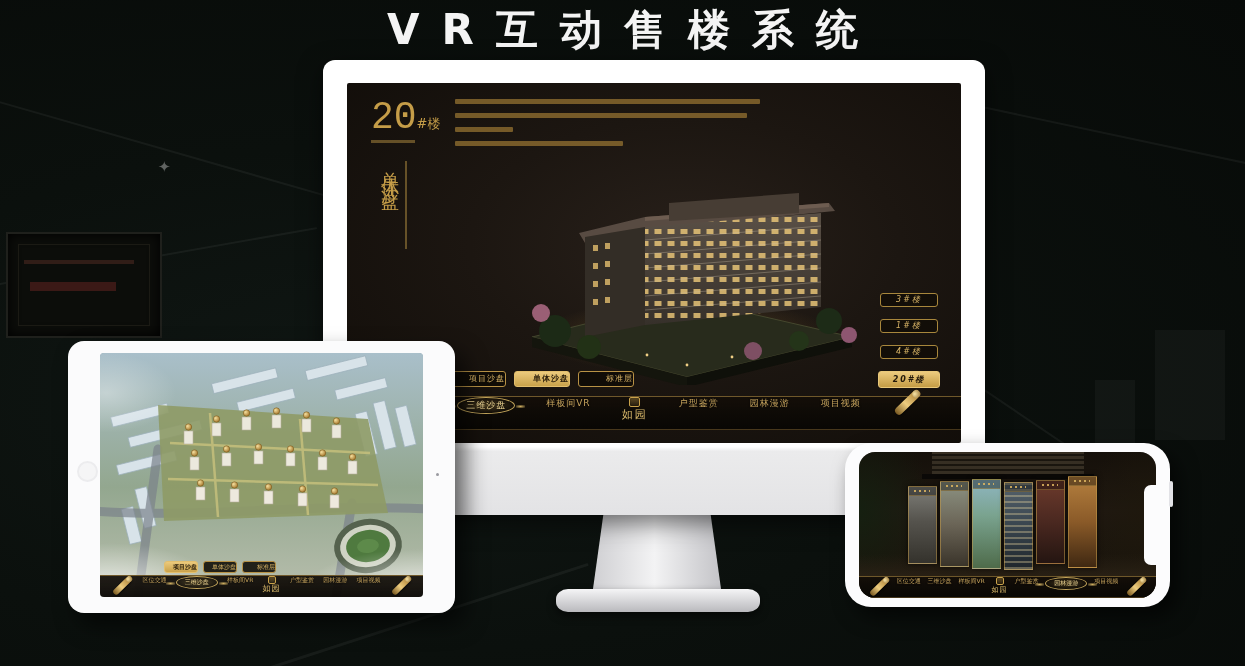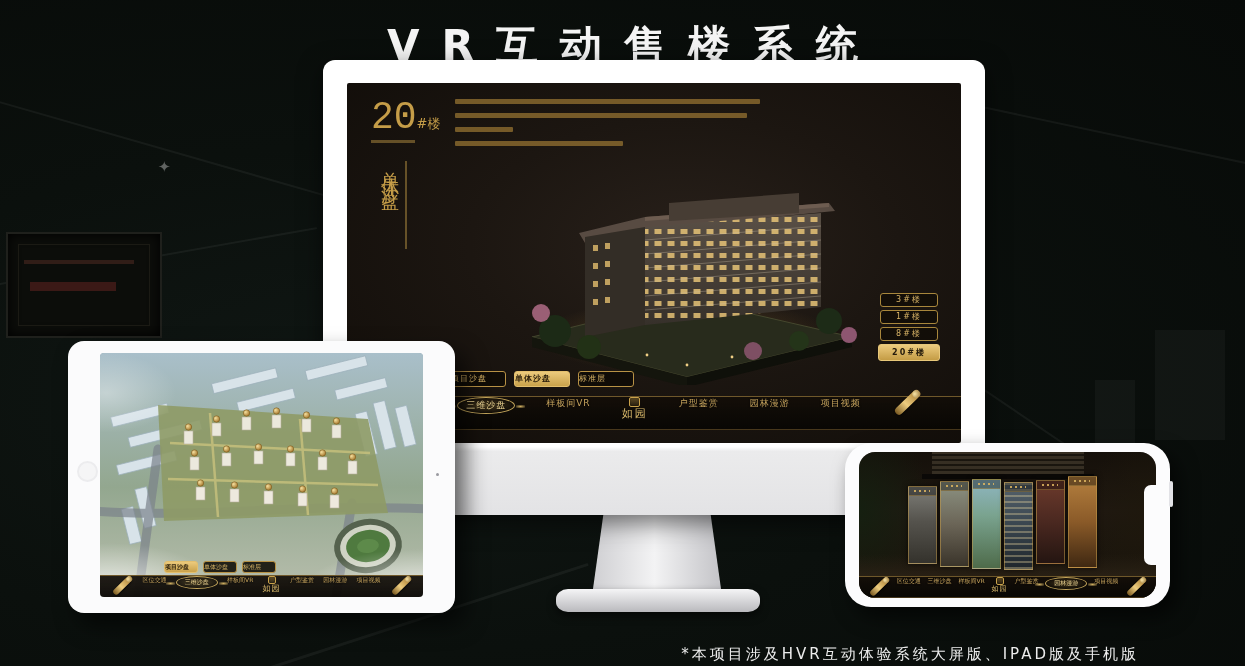--- a/index.html
+++ b/index.html
@@ -9,66 +9,66 @@
   
   .bg-line{position:absolute;background:rgba(255,255,255,.05);height:2px;border-radius:1px;}
   .bg-plaque{position:absolute;left:6px;top:232px;width:152px;height:102px;border:2px solid rgba(120,120,110,.18);
     background:#0c0d0a;box-shadow:inset 0 0 12px #000;}
   .bg-plaque .inbox{position:absolute;left:10px;top:10px;right:10px;bottom:10px;border:1px solid rgba(120,110,90,.15);}
   .bg-plaque .r1{position:absolute;left:16px;top:26px;width:110px;height:4px;background:rgba(120,60,50,.35);}
   .bg-plaque .r2{position:absolute;left:22px;top:48px;width:86px;height:9px;background:rgba(150,50,45,.35);}
   .bg-star{position:absolute;left:158px;top:158px;color:rgba(255,255,255,.35);font-size:15px;}
   .bg-block{position:absolute;background:rgba(255,255,255,.035);}
   
-  .page-title{position:absolute;top:18px;left:0;right:0;text-align:center;color:#f4f4f4;
+  .page-title{position:absolute;top:2px;left:0;right:0;text-align:center;color:#f4f4f4;
     font-size:42px;font-weight:600;letter-spacing:22px;padding-left:22px;white-space:nowrap;}
   .footnote{position:absolute;bottom:2px;right:106px;color:#ececec;font-size:15px;letter-spacing:3px;white-space:nowrap;}
   
   .navbar{position:absolute;display:flex;align-items:flex-start;justify-content:space-evenly;
     background:linear-gradient(rgba(19,14,8,.93),rgba(8,6,3,.96));
     border-top:1px solid rgba(195,155,75,.55);border-bottom:1px solid rgba(195,155,75,.3);}
   .nav-item{color:#c8a55e;text-shadow:0 0 2px #000;white-space:nowrap;letter-spacing:1px;}
   .nav-item.active{position:relative;padding:1px 8px;border:1px solid rgba(225,190,105,.85);border-radius:50%;
     background:radial-gradient(ellipse at center,rgba(225,185,95,.3),rgba(225,185,95,0) 72%);color:#f4da95;}
   .nav-item.active::before,.nav-item.active::after{content:"";position:absolute;top:50%;width:9px;height:3px;margin-top:-1px;
     background:radial-gradient(ellipse,rgba(225,190,105,.9),rgba(225,190,105,0));}
   .nav-item.active::before{left:-11px}.nav-item.active::after{right:-11px}
   .nav-logo{display:flex;flex-direction:column;align-items:center;line-height:1;color:#dcbb6c;
-    font-family:Liberation Mono, monospace;}
+    font-family:Liberation Sans, sans-serif;}
   .seal-icon{width:9px;height:8px;margin-bottom:2px;border:1px solid #c9a24b;border-radius:2px;
     background:linear-gradient(rgba(201,162,75,.4),rgba(201,162,75,.12));box-shadow:inset 0 0 1px #000;}
   .scroll-icon{position:relative;width:30px;height:28px;flex:0 0 auto;}
   .scroll-icon .roll{position:absolute;left:0;top:10px;width:30px;height:8px;border-radius:4px;
     background:linear-gradient(90deg,#7a5a22,#eecd7f 45%,#a87c32);transform:rotate(-44deg);box-shadow:0 1px 2px rgba(0,0,0,.6);}
   .scroll-icon .roll::after{content:"";position:absolute;right:-2px;top:0;width:8px;height:8px;border-radius:50%;
     background:radial-gradient(circle at 35% 35%,#f7e3a6,#8a6426);}
   .small .scroll-icon{width:22px;height:20px}
   .small .scroll-icon .roll{width:22px;height:6px;top:7px}
   .small .scroll-icon .roll::after{width:6px;height:6px}
-  .pill{border:1px solid #b89245;color:#d7b366;background:rgba(15,11,6,.88);border-radius:3px;text-align:left;}
+  .pill{border:1px solid #b89245;color:#d7b366;background:rgba(15,11,6,.88);border-radius:3px;text-align:right;}
   .pill.active{background:linear-gradient(#ecca7c,#c9a24b);color:#2b1f0c;font-weight:bold;border-color:#e3bf6d;}
   
   .monitor{position:absolute;left:323px;top:60px;width:662px;height:455px;background:linear-gradient(#ffffff 0%,#ffffff 85%,#ebebec 86%,#e3e3e5 100%);
     border-radius:12px;box-shadow:0 8px 24px rgba(0,0,0,.55);z-index:1;}
   .m-screen{position:absolute;left:24px;top:23px;width:614px;height:360px;border-radius:2px;overflow:hidden;
     background:radial-gradient(ellipse at 55% 45%, #28201a 0%, #1c1611 45%, #110d09 100%);}
   .stand-neck{position:absolute;left:592px;top:512px;width:130px;height:84px;z-index:0;
     background:linear-gradient(90deg,#cfcfd2,#f3f3f4 48%,#c3c3c7);clip-path:polygon(9% 0,91% 0,100% 100%,0 100%);}
   .stand-base{position:absolute;left:556px;top:589px;width:204px;height:23px;border-radius:12px/10px;
     background:linear-gradient(#f5f5f6,#b9b9bd);box-shadow:0 4px 8px rgba(0,0,0,.55);z-index:0;}
   .m-num{font-family:Liberation Mono, monospace;font-size:38px;color:#c59d48;line-height:1;}
   .m-suffix{font-size:13px;color:#c59d48;font-family:"DejaVu Serif",serif;}
   .m-headline{position:absolute;left:24px;top:16px;}
   .m-headline .cap{width:44px;height:3px;margin-top:3px;background:rgba(197,157,72,.45);}
   .m-vert{position:absolute;left:31px;top:74px;writing-mode:vertical-rl;font-family:"DejaVu Serif","Liberation Serif",serif;
     font-size:18px;letter-spacing:7px;color:#c59d48;}
   .m-vert-en{position:absolute;left:58px;top:78px;width:2px;height:88px;background:rgba(197,157,72,.45);}
   .m-desc{position:absolute;left:108px;top:16px;}
   .m-desc .bar{height:5px;margin-bottom:9px;background:#8d6c2f;opacity:.8;filter:blur(.4px);border-radius:1px;}
-  .m-floors{position:absolute;left:530px;top:210px;width:64px;display:flex;flex-direction:column;gap:3px;align-items:center;}
+  .m-floors{position:absolute;left:530px;top:210px;width:64px;display:flex;flex-direction:column;gap:12px;align-items:center;font-style:italic;}
   .floor-btn{width:56px;height:12px;line-height:12px;font-size:8px;letter-spacing:2px;color:#d7b366;border:1px solid #a8873c;
     border-radius:3px;background:rgba(18,13,7,.85);text-align:center;}
   .floor-btn.active{width:60px;height:15px;line-height:15px;background:linear-gradient(#eccb7e,#c49c45);color:#241a0b;
     border-color:#e8c87a;font-weight:bold;}
   .m-subtabs{position:absolute;left:103px;top:288px;display:flex;gap:8px;}
   .m-subtabs .pill{width:54px;height:14px;line-height:14px;font-size:8px;letter-spacing:1px;}
   .m-navbar{left:0;right:0;top:313px;height:32px;padding:0 8px;}
   .m-navbar .nav-item{font-size:9px;}
   .m-navbar .nav-logo{font-size:11px;letter-spacing:2px;}
   .m-navbar .scroll-icon{margin-top:-8px;}
@@ -122,21 +122,20 @@
   <div class="bg-block" style="right:20px;top:330px;width:70px;height:110px;"></div>
   <div class="bg-block" style="right:110px;top:380px;width:40px;height:70px;"></div>
   <div class="bg-plaque">
     <div class="inbox"></div>
       <div class="r1"></div>
       <div class="r2"></div>
   </div>
   <div class="bg-star">✦</div>
 
   <div class="page-title">VR互动售楼系统</div>
-  <div class="footnote">*本项目涉及HVR互动体验系统大屏版、IPAD版及手机版</div>
 
   <div class="stand-neck"></div>
   <div class="stand-base"></div>
 
   <div class="monitor">
     <div class="m-screen">
 
       <div class="m-headline">
         <span class="m-num">20</span><span class="m-suffix">#楼</span>
         <div class="cap"></div>
@@ -207,21 +206,21 @@
         <g fill="#f0cf85">
             <circle cx="150" cy="200" r="1.4"></circle>
             <circle cx="190" cy="210" r="1.4"></circle>
             <circle cx="235" cy="202" r="1.4"></circle>
           </g>
       </svg>
 
       <div class="m-floors">
         <div class="floor-btn">3#楼</div>
         <div class="floor-btn">1#楼</div>
-        <div class="floor-btn">8#楼</div>
+        <div class="floor-btn">4#楼</div>
         <div class="floor-btn active">20#楼</div>
       </div>
 
       <div class="m-subtabs">
         <div class="pill">项目沙盘</div>
         <div class="pill active">单体沙盘</div>
         <div class="pill">标准层</div>
       </div>
 
       <div class="navbar m-navbar">

